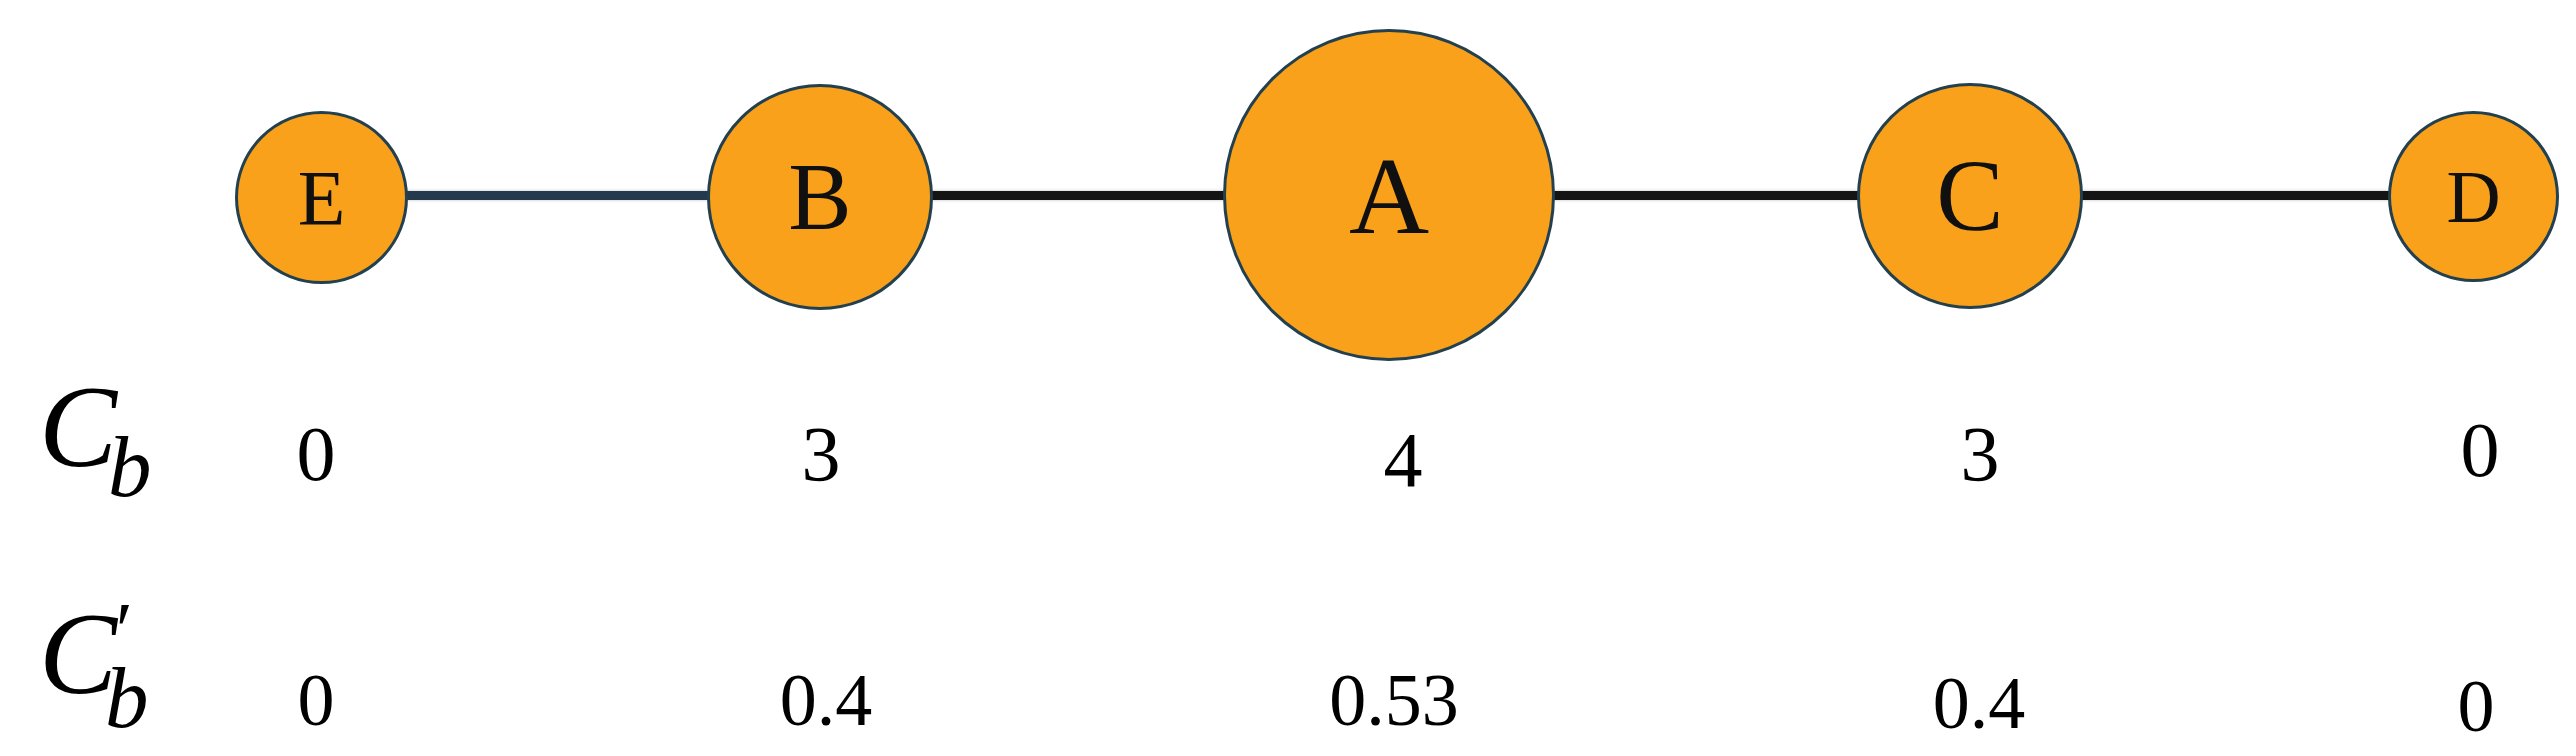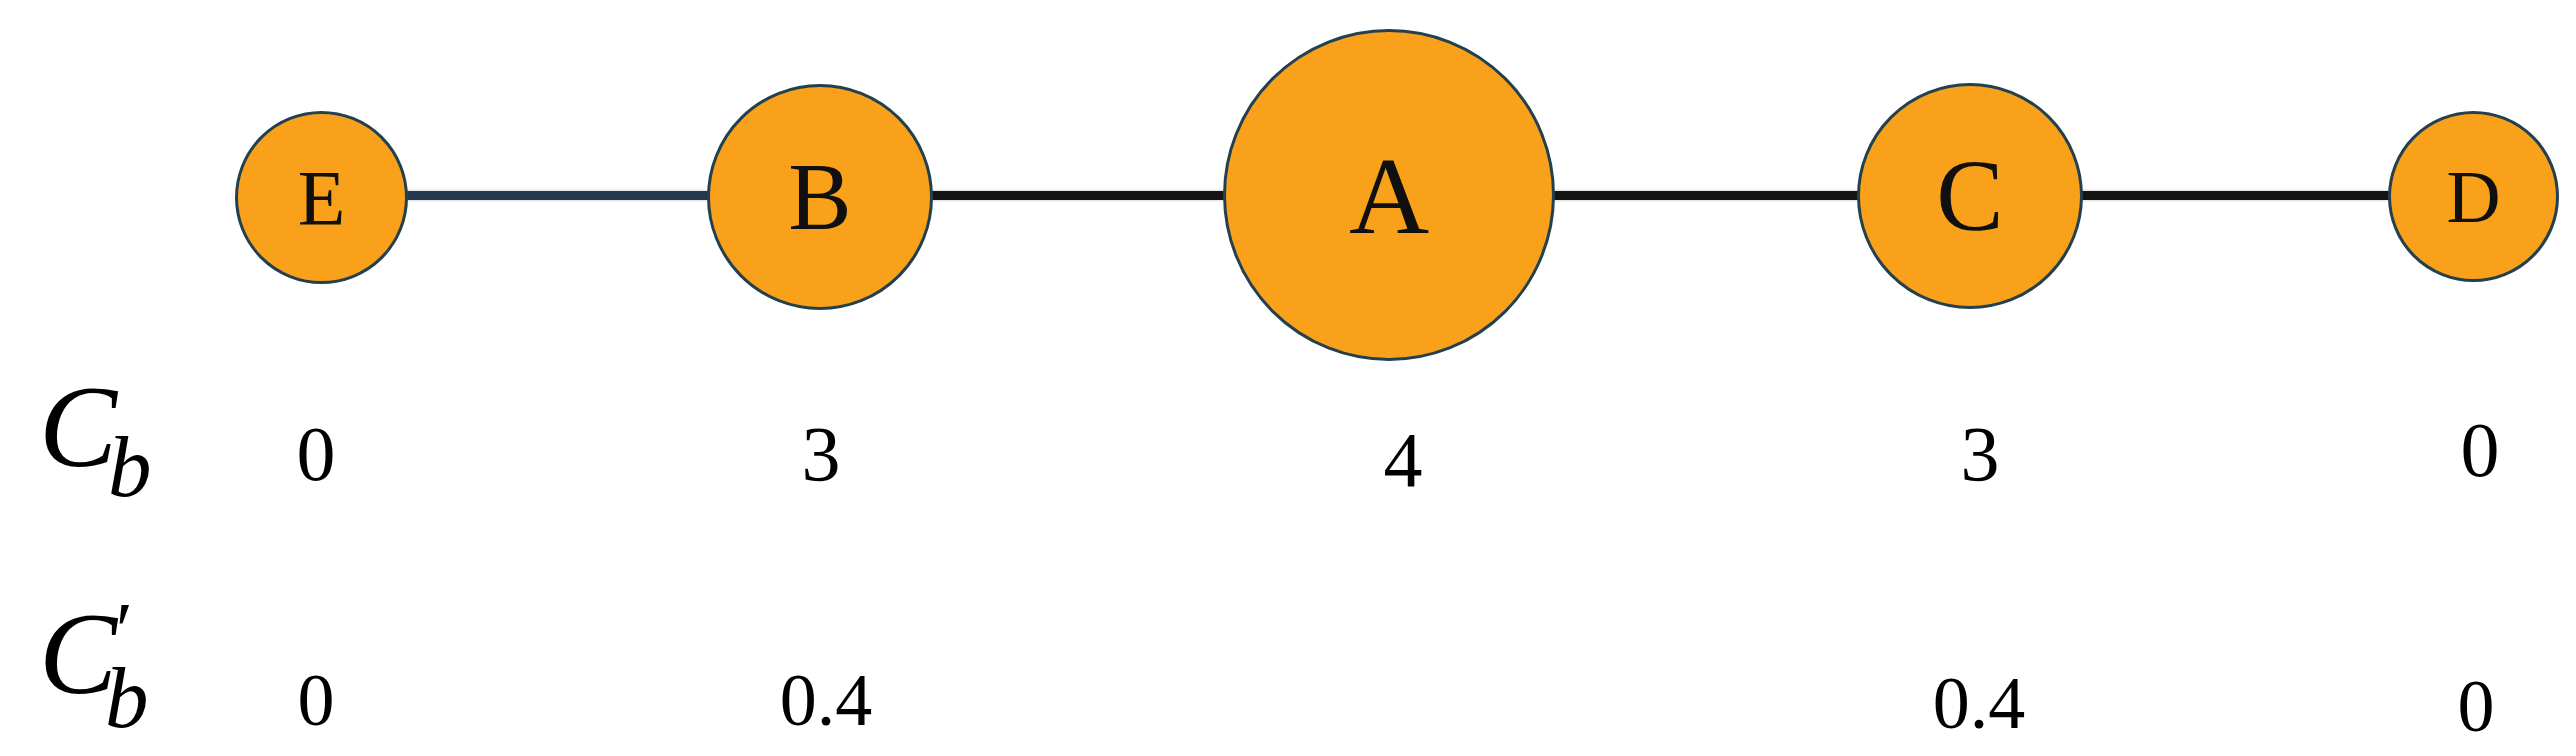--- a/index.html
+++ b/index.html
@@ -108,17 +108,18 @@
   <div class="val" style="left:1286px; top:421px;">4</div>
   <div class="val" style="left:1863px; top:415px;">3</div>
   <div class="val" style="left:2363px; top:411px;">0</div>
 
   <div class="math-label" style="left:39px; top:595px;">
     <span>C</span><span class="mprime">′</span><span class="psub">b</span>
   </div>
 
   <div class="val r2" style="left:199px;  top:663px;">0</div>
   <div class="val r2" style="left:709px;  top:663px;">0.4</div>
+  <div class="val r2" style="left:1277px; top:663px;">0.53</div>
   <div class="val r2" style="left:1862px; top:666px;">0.4</div>
   <div class="val r2" style="left:2359px; top:669px;">0</div>
 
 </div>
 
 
 </body></html>

